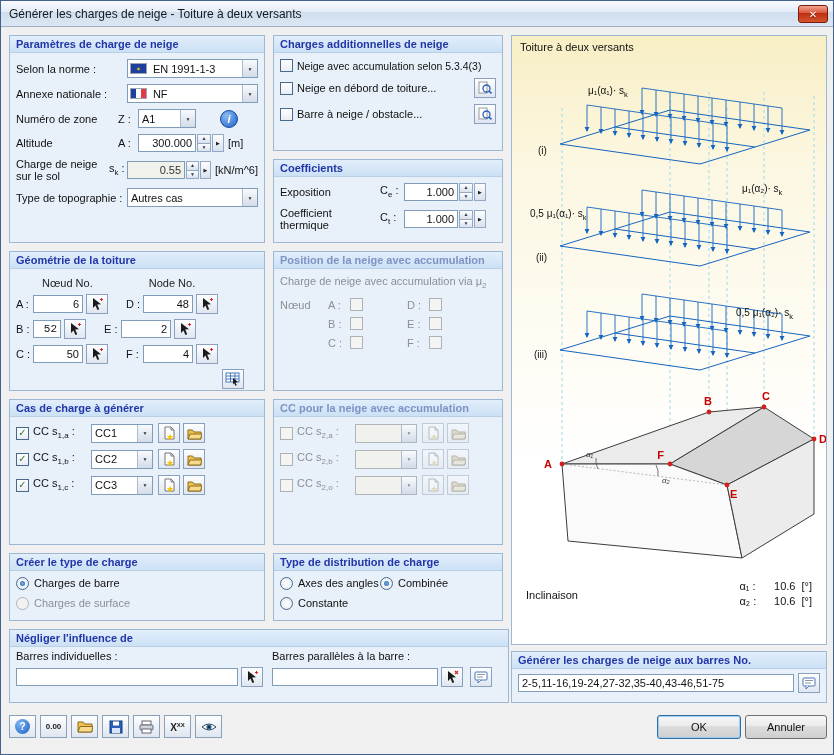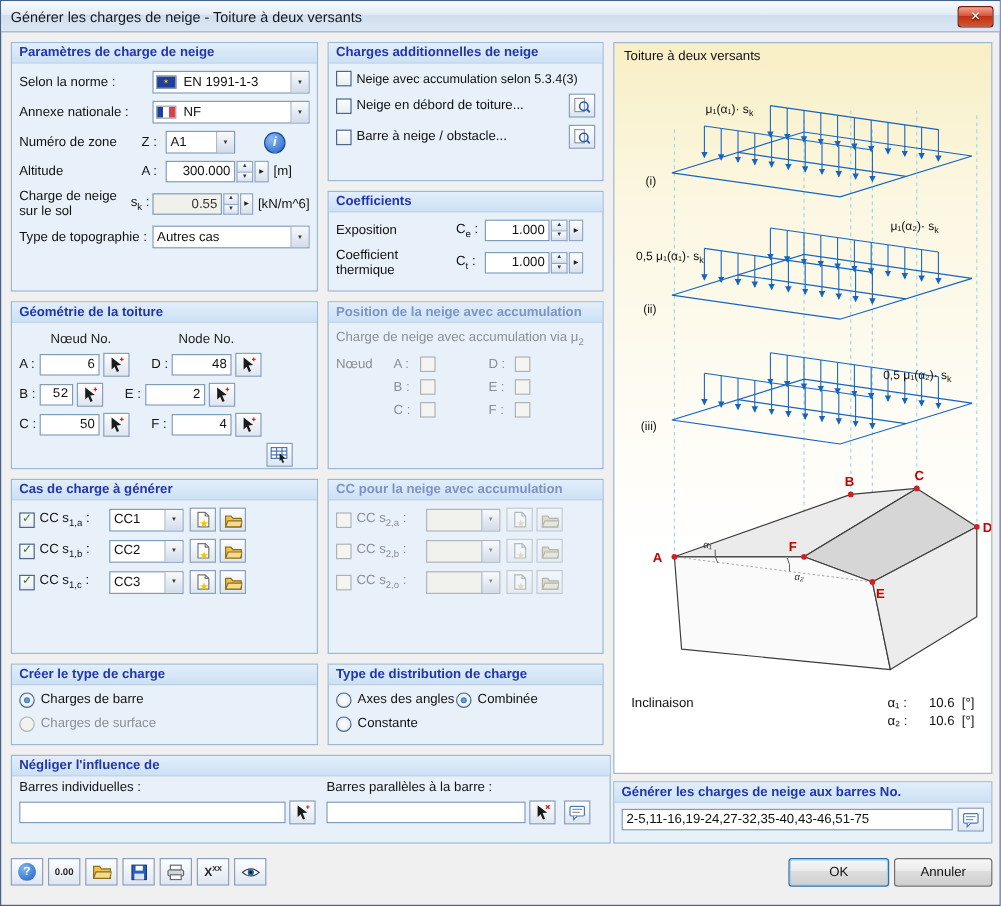--- a/index.html
+++ b/index.html
@@ -60,21 +60,21 @@
     background:radial-gradient(circle at 35% 30%,#8cbbf2,#1e62c8);color:#fff;font-weight:bold;font-style:italic;
     display:flex;align-items:center;justify-content:center;font-size:11px}
   .ghead{display:flex;margin:2px 0 5px 0;color:#222}
   .grow{display:flex;align-items:center;margin-bottom:5px}
   .gsym{width:17px}
   .lcl{width:58px;white-space:nowrap}
   .diagpanel{position:absolute;left:510px;top:34px;width:316px;height:610px;border:1px solid #9db8d2;
     background:linear-gradient(#f8efc5 0%,#fcf7e2 22%,#ffffff 70%)}
   .dtitle{position:absolute;left:8px;top:5px;color:#111}
   .diag-svg{position:absolute;left:0;top:0}
-  .incl{position:absolute;left:14px;right:14px;top:544px;display:flex;justify-content:space-between;align-items:flex-start}
+  .incl{position:absolute;left:14px;right:14px;top:544px;display:flex;justify-content:space-between;align-items:center}
   .irow{display:flex;justify-content:flex-end;margin-bottom:3px}
   .isym{width:26px}
   .ival{width:30px;text-align:right;margin-right:6px}
   .ibtn{position:absolute;top:714px;width:27px;height:23px;border:1px solid #8ba0bc;
     background:linear-gradient(#fdfeff,#dfe6f0);display:flex;align-items:center;justify-content:center}
   .helpdot{width:15px;height:15px;border-radius:50%;background:radial-gradient(circle at 35% 30%,#7db6f3,#1b5fc4);
     color:#fff;font-weight:bold;font-size:10px;display:flex;align-items:center;justify-content:center}
   .unitsic{font-size:8px;font-weight:bold;color:#222}
   .formic{font-size:10px;font-weight:bold;color:#222;line-height:10px}
   .formic sup{font-size:6px}

